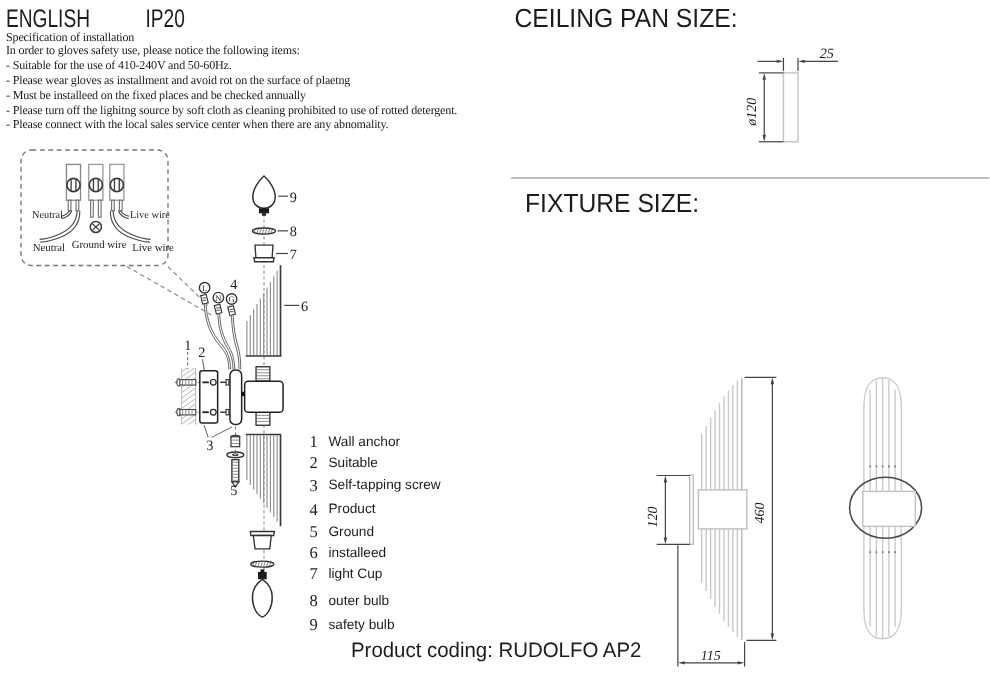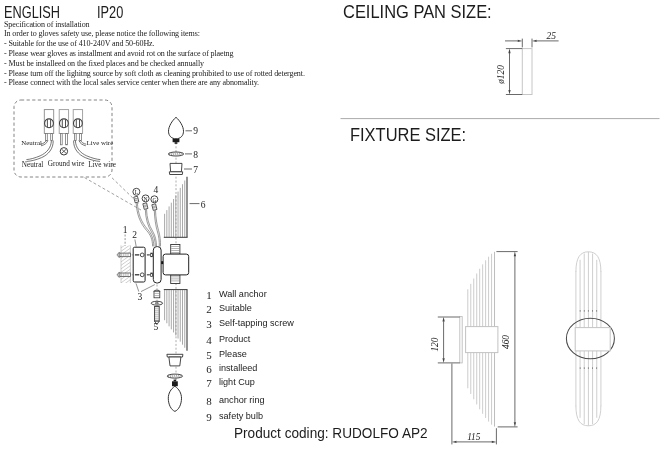--- a/index.html
+++ b/index.html
@@ -347,33 +347,33 @@
 <div class="part-row" style="top:318.0px">
         <span class="part-num">3</span>
         <span class="part-label">Self-tapping screw</span>
       </div>
 <div class="part-row" style="top:334.0px">
         <span class="part-num">4</span>
         <span class="part-label">Product</span>
       </div>
 <div class="part-row" style="top:349.3px">
         <span class="part-num">5</span>
-        <span class="part-label">Please</span>
+        <span class="part-label">Ground</span>
       </div>
 <div class="part-row" style="top:363.2px">
         <span class="part-num">6</span>
         <span class="part-label">installeed</span>
       </div>
 <div class="part-row" style="top:377.3px">
         <span class="part-num">7</span>
         <span class="part-label">light Cup</span>
       </div>
 <div class="part-row" style="top:394.9px">
         <span class="part-num">8</span>
-        <span class="part-label">anchor ring</span>
+        <span class="part-label">outer bulb</span>
       </div>
 <div class="part-row" style="top:411.2px">
         <span class="part-num">9</span>
         <span class="part-label">safety bulb</span>
       </div>
   </div>
 
   <div class="abs product-coding" style="left:233.5px;top:424.8px">Product coding: RUDOLFO AP2</div>
 
   <div class="abs section-title" style="left:343px;top:2.4px">CEILING PAN SIZE:</div>

